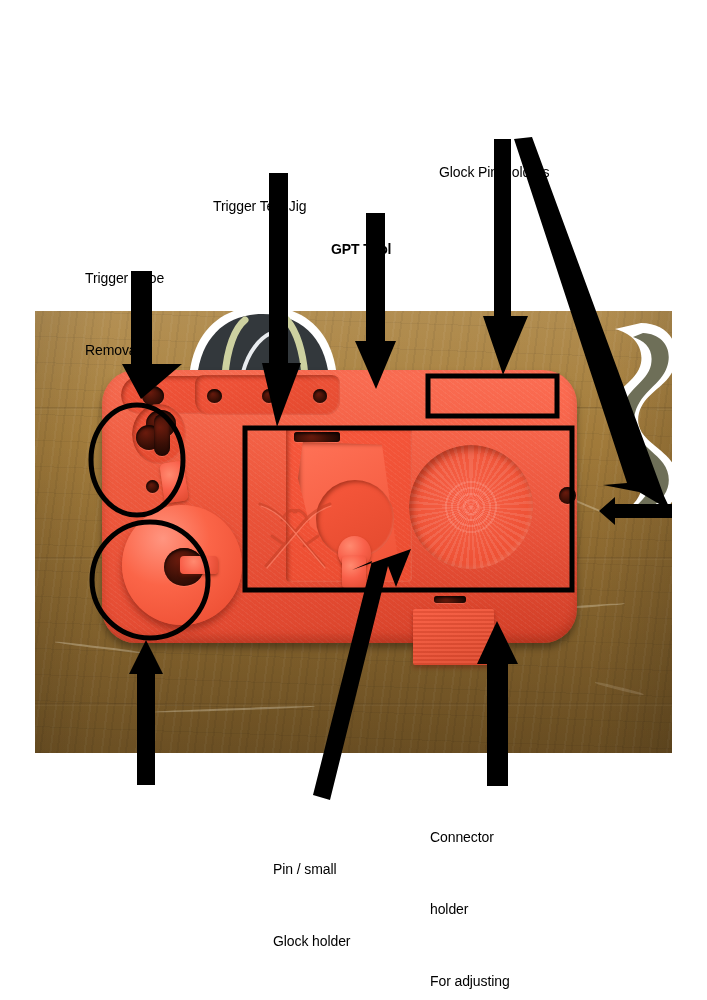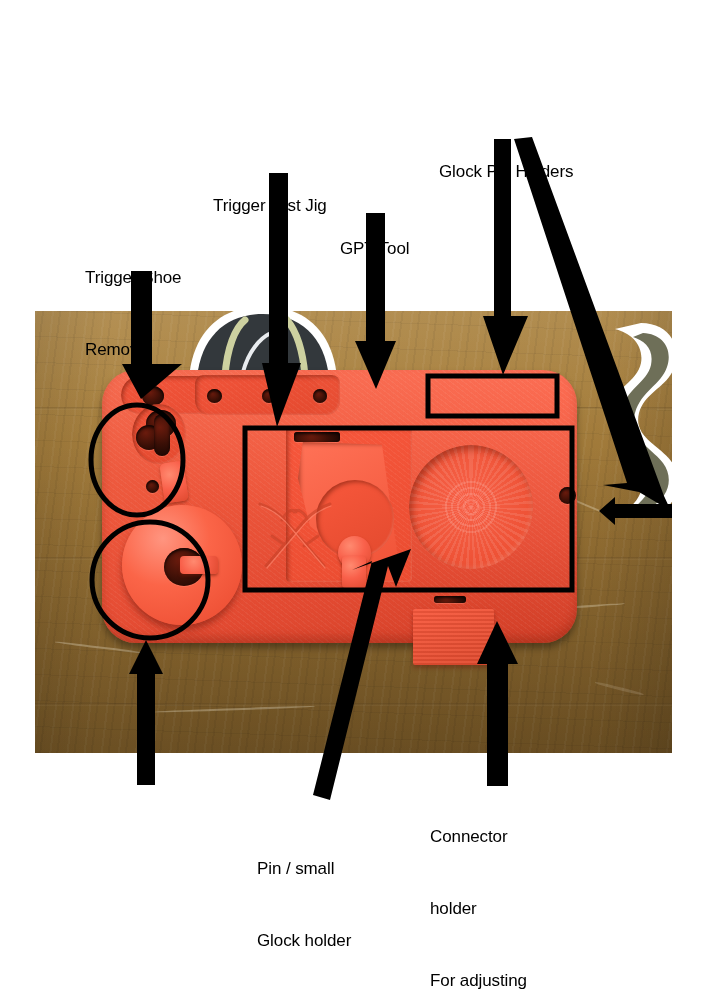--- a/index.html
+++ b/index.html
@@ -18,21 +18,21 @@
     position: absolute;
     left: 0; top: 0;
     width: 707px;
     height: 1000px;
     background: #ffffff;
   }
   .label {
     position: absolute;
     color: #000000;
     font-family: "Liberation Sans", sans-serif;
-    font-size: 17px;
+    font-size: 14px;
     line-height: 24px;
     white-space: pre;
     letter-spacing: -0.1px;
   }
   #annot-svg {
     position: absolute;
     left: 0; top: 0;
     width: 707px;
     height: 1000px;
     pointer-events: none;
@@ -265,32 +265,32 @@
 
   <div class="label" style="left:85px;top:218px;">
     <div>Trigger Shoe</div>
     <div>Removal</div>
   </div>
 
   <div class="label" style="left:213px;top:146px;">
     <div>Trigger Test Jig</div>
   </div>
 
-  <div class="label" style="left:340px;top:189px;">
+  <div class="label" style="left:331px;top:189px;font-weight:bold;">
     <div>GPT Tool</div>
   </div>
 
   <div class="label" style="left:439px;top:112px;">
     <div>Glock Pin Holders</div>
   </div>
 
   <div class="label" style="left:72px;top:795px;">
   </div>
 
-  <div class="label" style="left:257px;top:809px;">
+  <div class="label" style="left:273px;top:809px;">
     <div>Pin / small</div>
     <div>Glock holder</div>
   </div>
 
   <div class="label" style="left:430px;top:777px;">
     <div>Connector</div>
     <div>holder</div>
     <div>For adjusting</div>
   </div>
 

